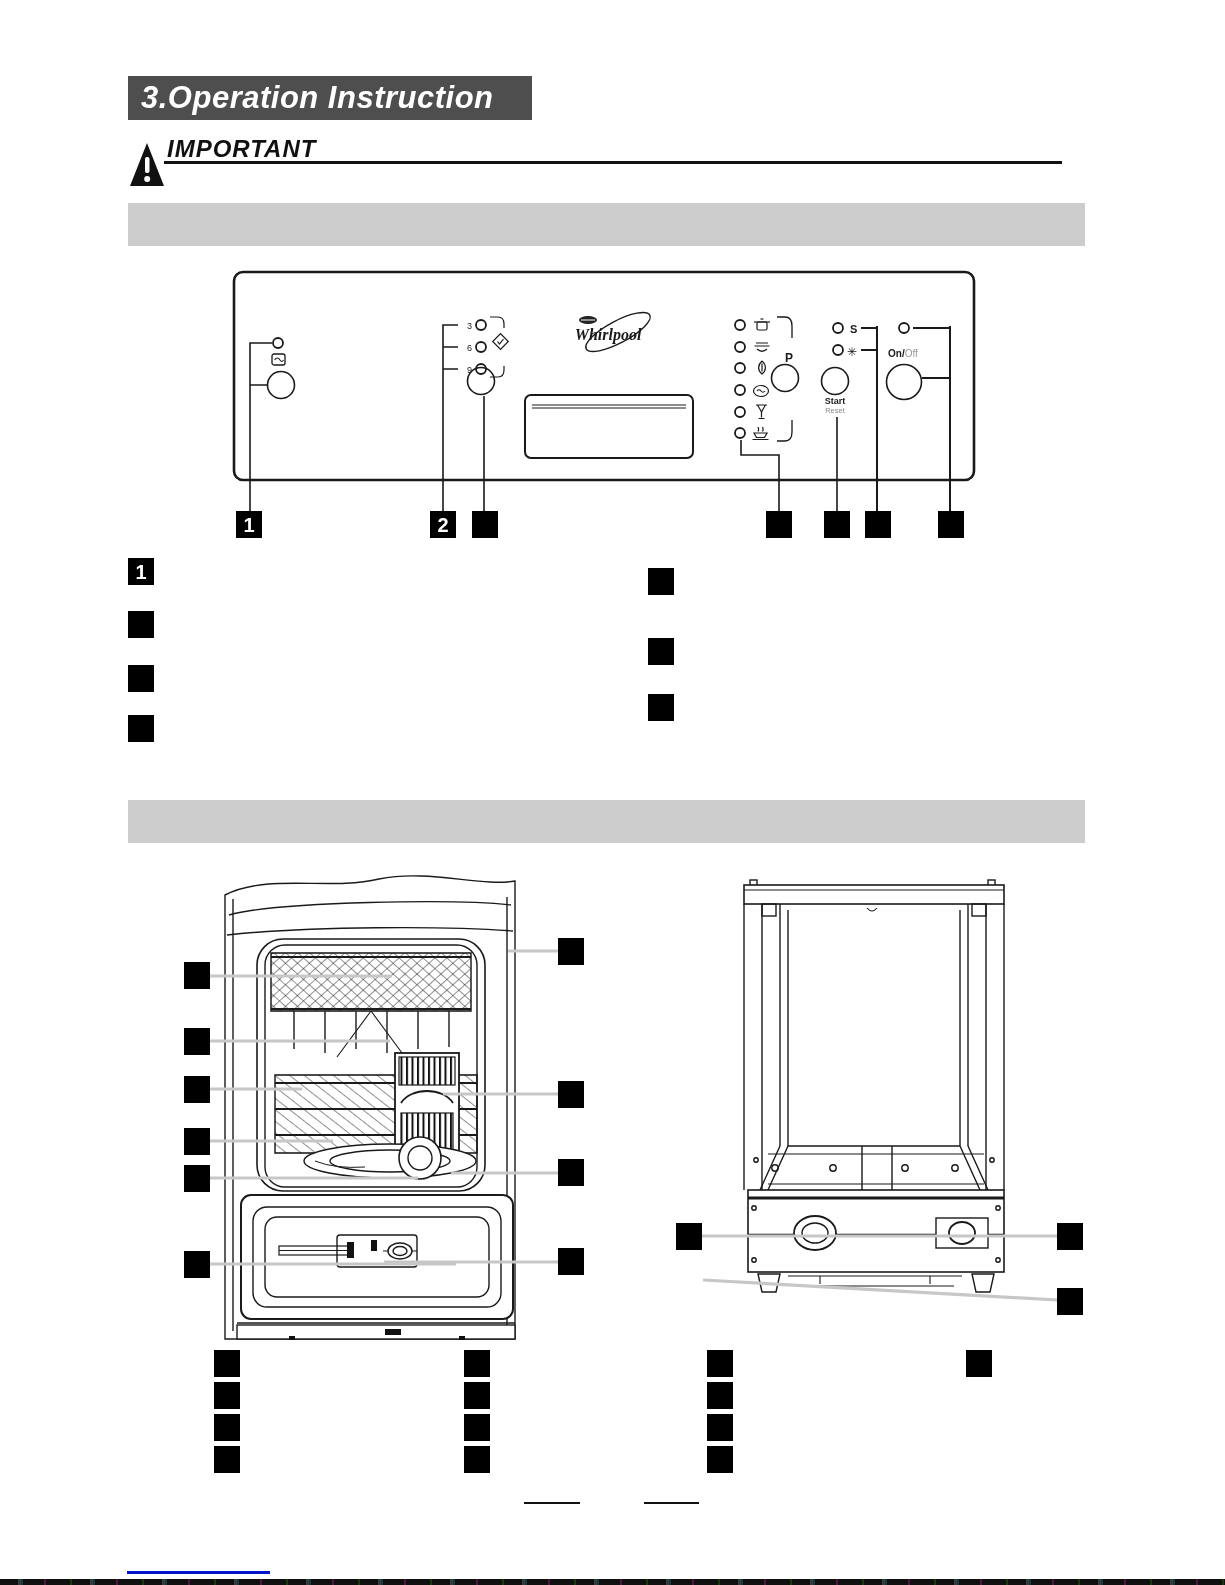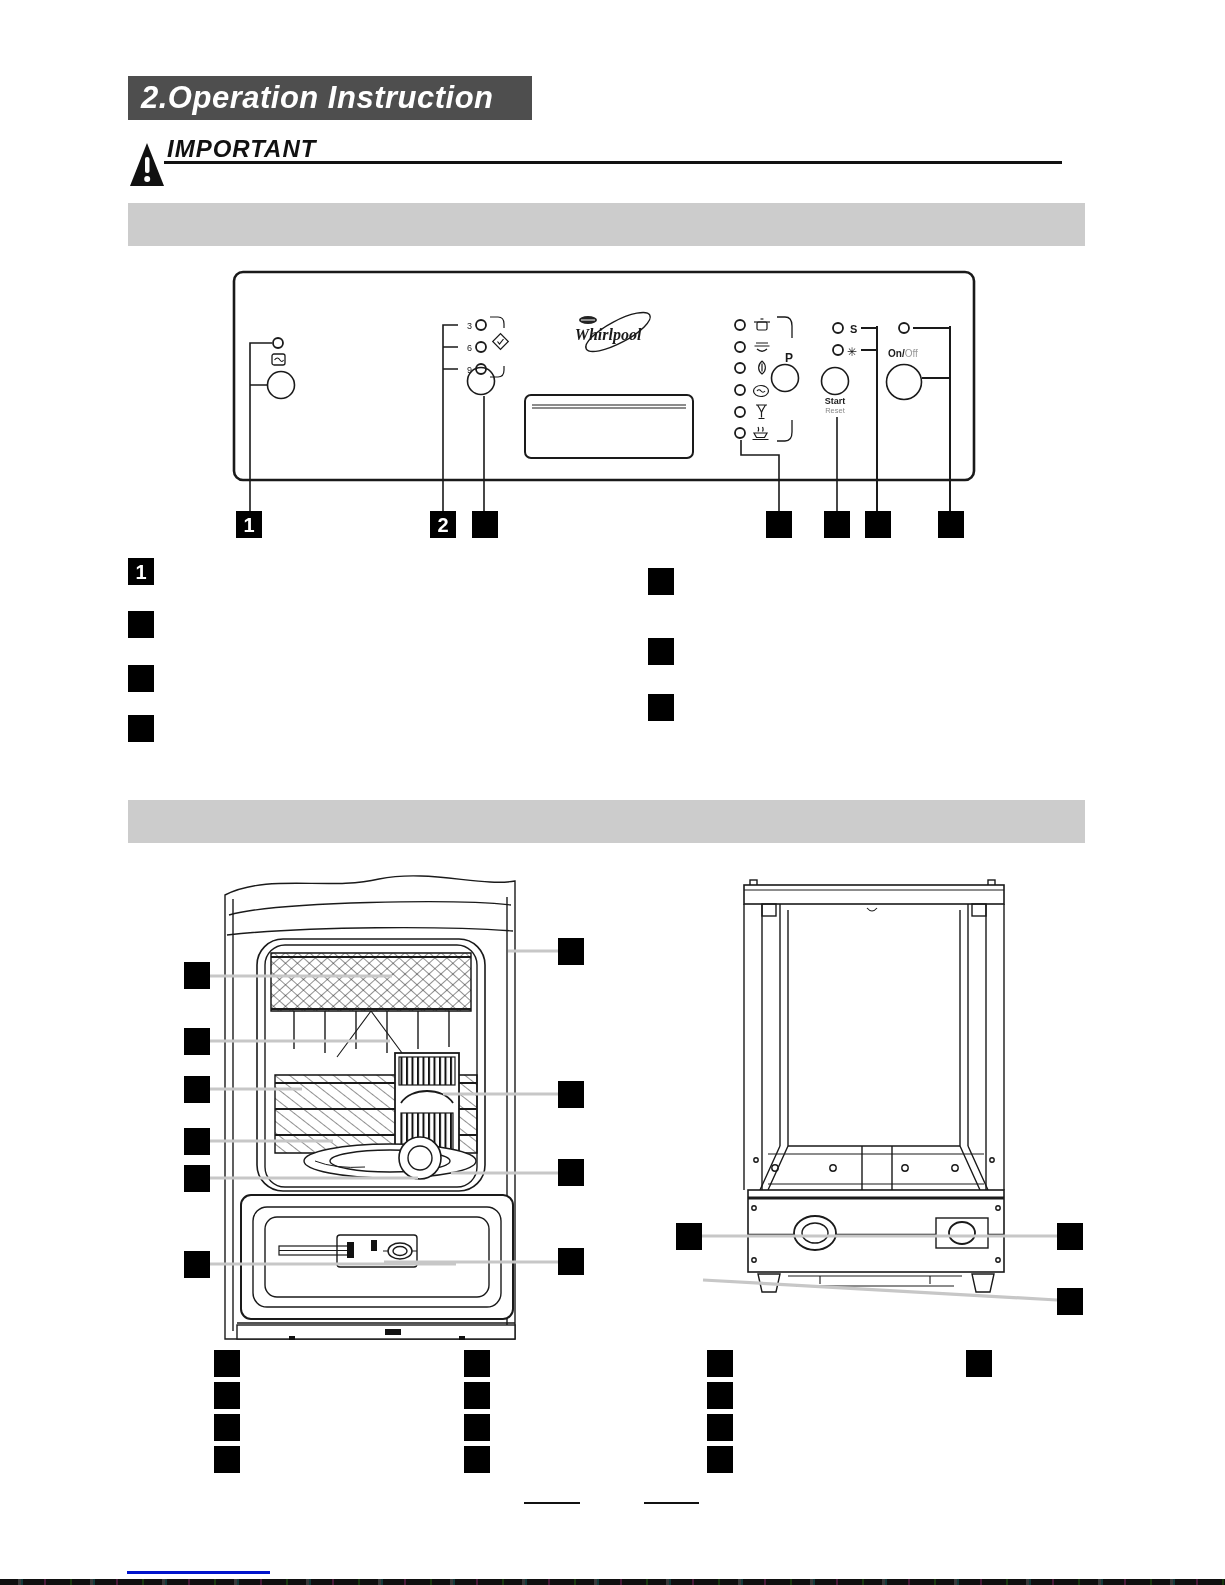--- a/index.html
+++ b/index.html
@@ -25,21 +25,21 @@
   .link-line{left:127px;top:1571px;width:143px;height:3px;background:#0014cc;}
   .noise-strip{left:0;top:1579px;width:1225px;height:6px;
      background:repeating-linear-gradient(90deg,#101010 0 18px,#3a3a3a 18px 21px,#133a3a 21px 23px,
      #101010 23px 44px,#4a1a3a 44px 46px,#101010 46px 70px,#1a3a10 70px 72px);}
 </style>
 </head>
 <body>
 
 <div class="page">
 
-  <div class="abs title-bar">2.Operation Instruction</div>
+  <div class="abs title-bar">3.Operation Instruction</div>
 
   <svg class="abs" style="left:129px;top:141px" width="36" height="47" viewBox="0 0 36 47">
     <path d="M18,2 L35,45 L1,45 Z" fill="#111"></path>
     <rect x="16" y="16" width="4.5" height="16" rx="2" fill="#fff"></rect>
     <circle cx="18.2" cy="38" r="3" fill="#fff"></circle>
   </svg>
   <div class="abs important-label">IMPORTANT</div>
   <div class="abs important-rule"></div>
 
   <div class="abs gray-bar" style="top:203px"></div>

